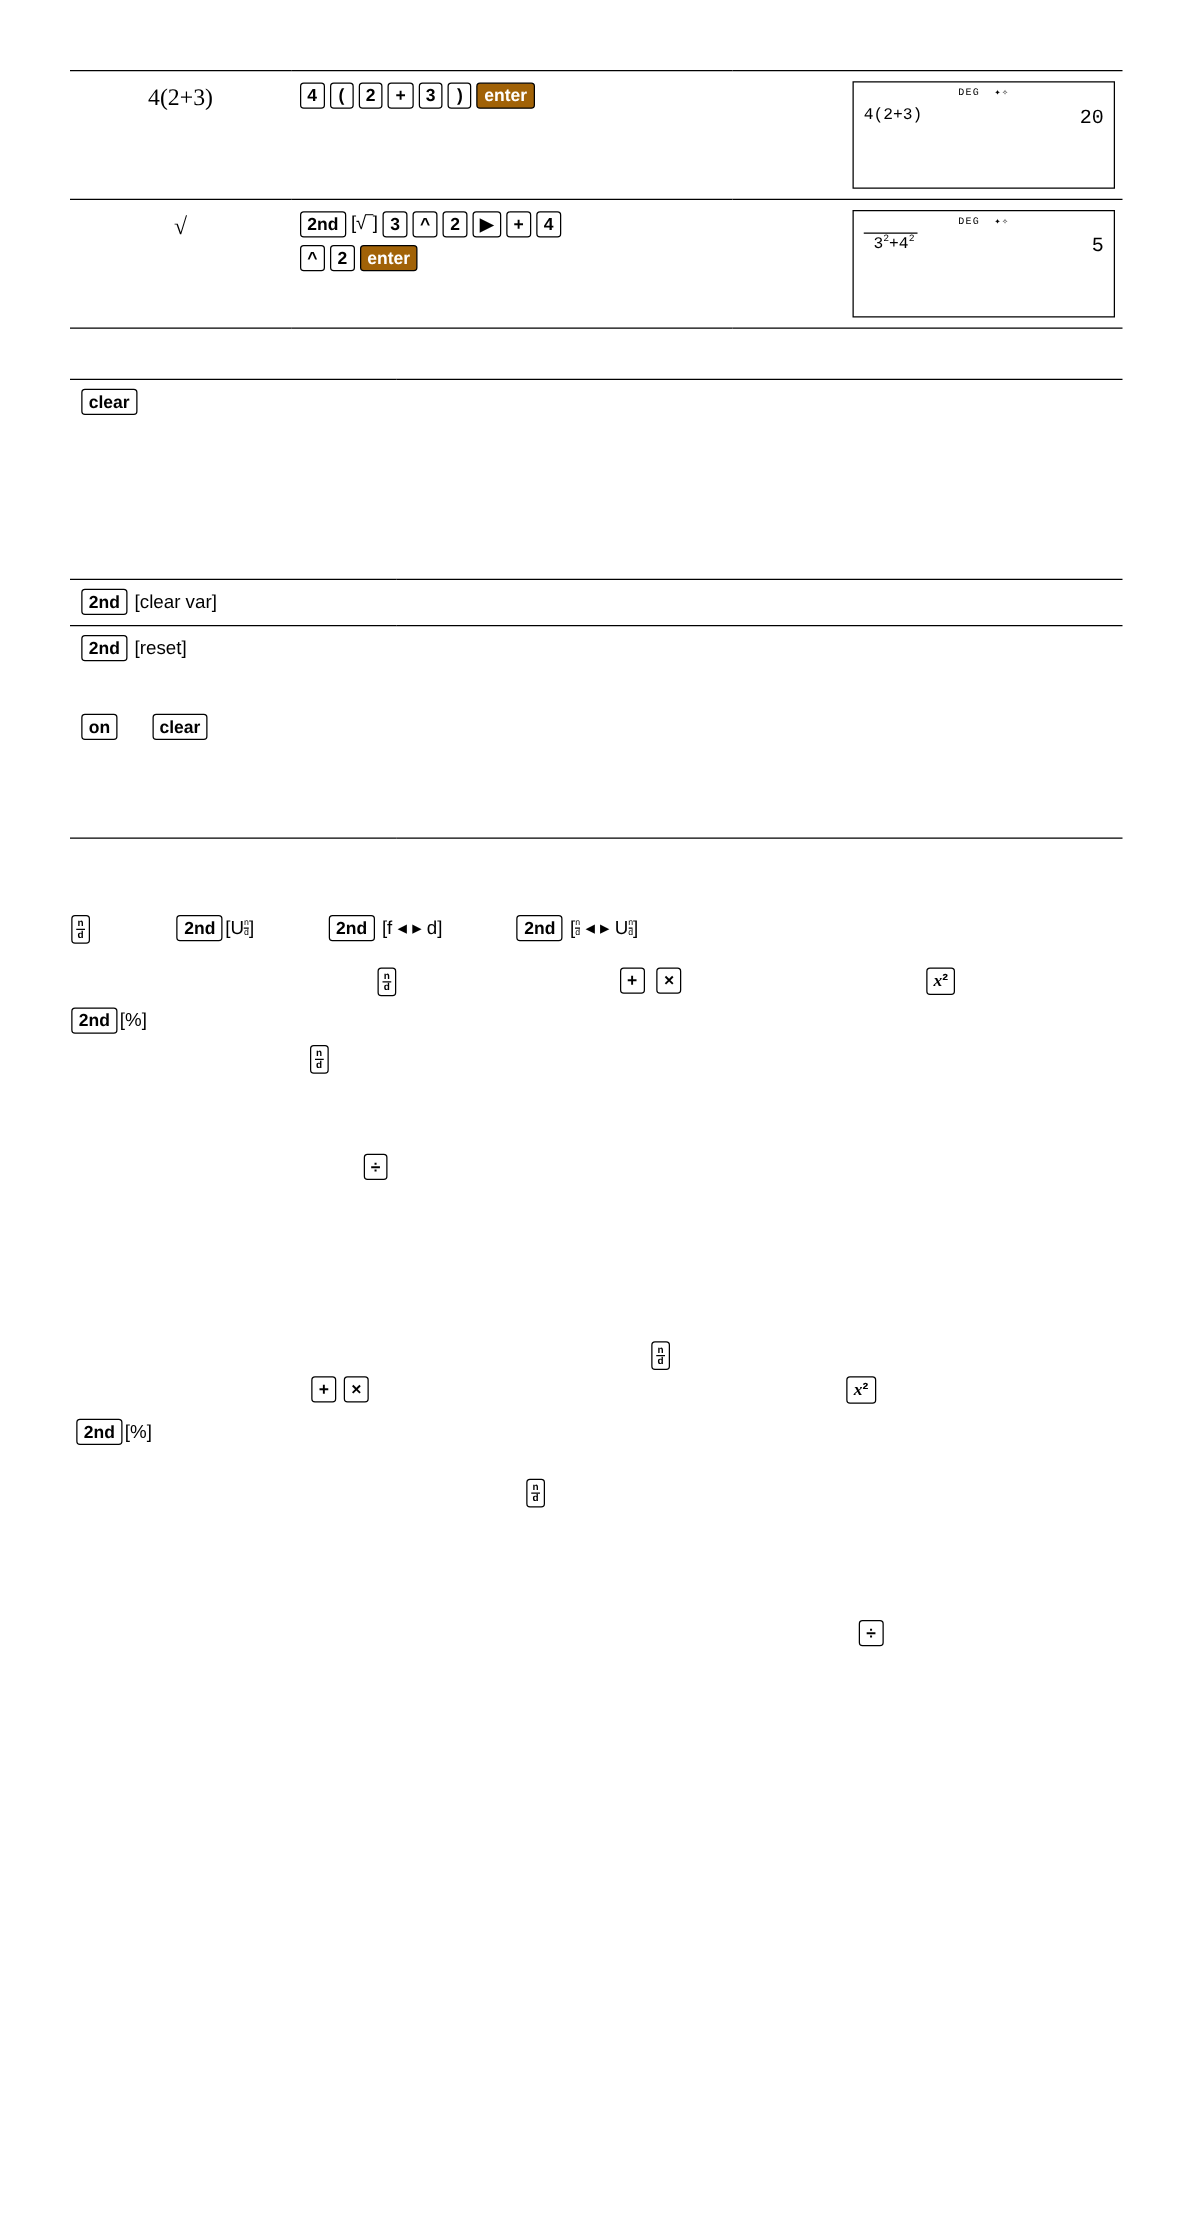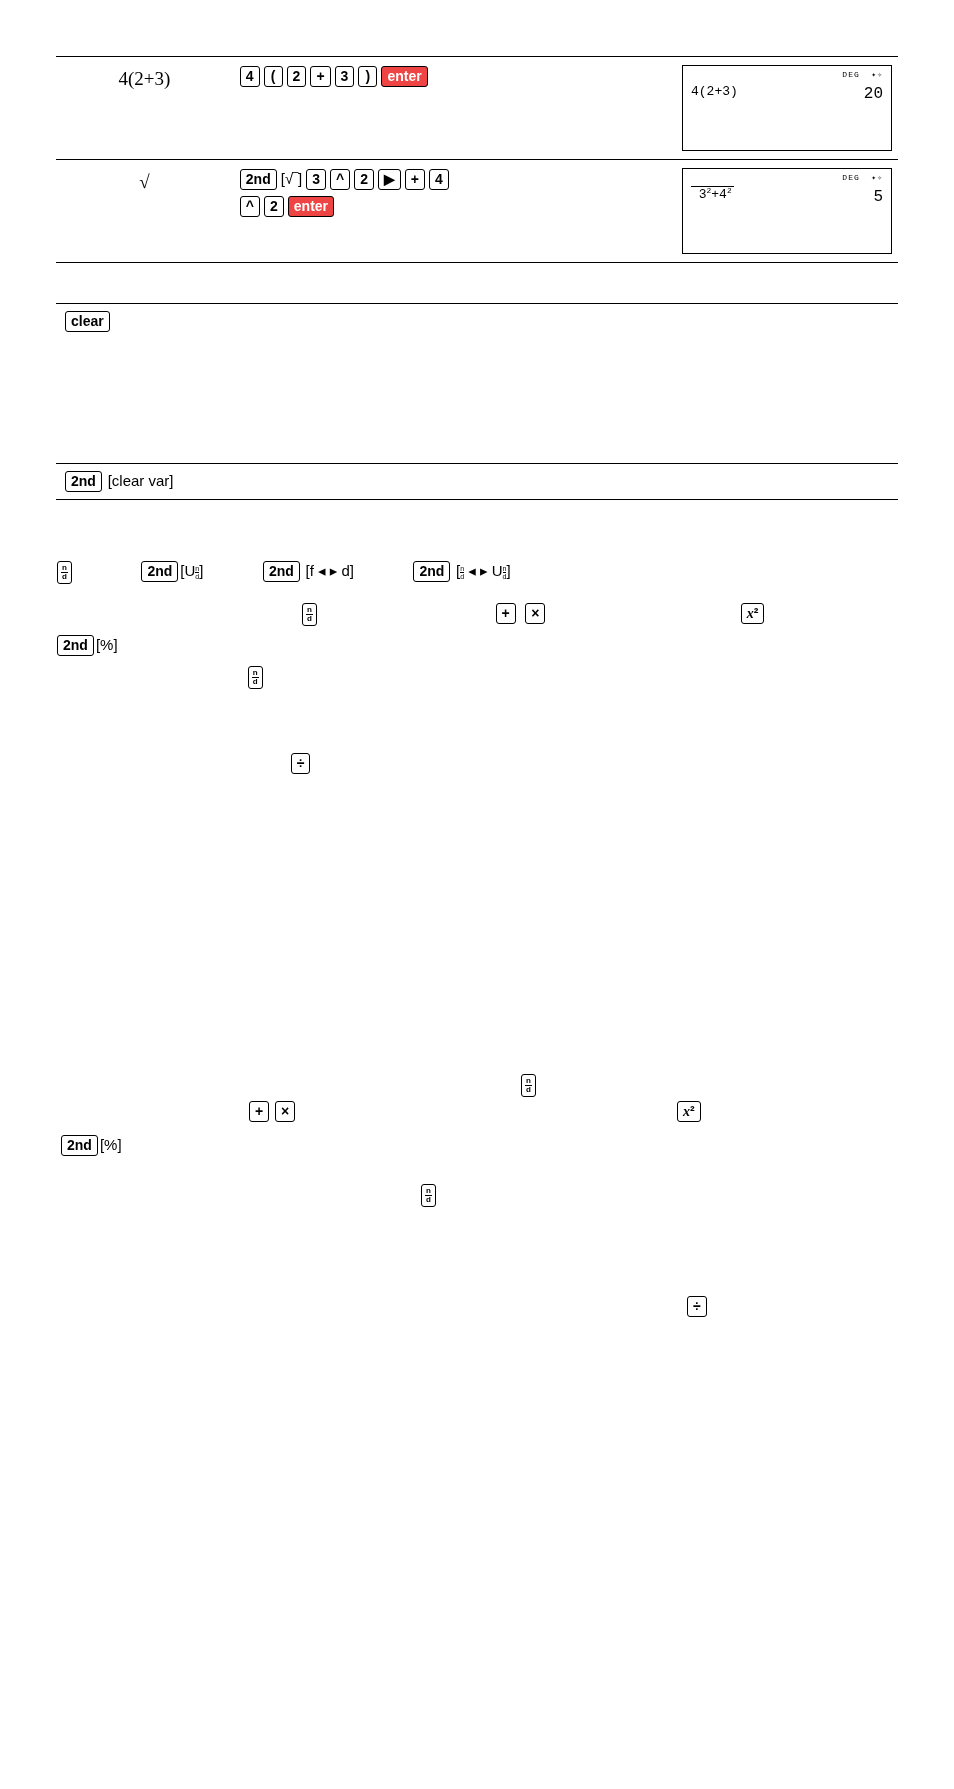--- a/index.html
+++ b/index.html
@@ -42,42 +42,42 @@
     padding: 0 5px;
     font-family: Arial, Helvetica, sans-serif;
     font-weight: 600;
     font-size: 14px;
     line-height: 19px;
     min-width: 19px;
     text-align: center;
     background: #fff;
     margin: 1px;
   }
-  .key.blk { background: #ef4444; color: #fff; border-color: #000; }
+  .key.blk { background: #a16207; color: #fff; border-color: #000; }
   .skey {
     display: inline-block;
     font-family: Arial, Helvetica, sans-serif;
     font-weight: 400;
     font-size: 15px;
     margin: 0 1px;
   }
   .skey::before { content: "["; }
   .skey::after  { content: "]"; }
   .arrow { font-family: Arial, sans-serif; }
   .disp {
     border: 1.5px solid #000;
     padding: 4px 8px 14px 8px;
     font-family: 'Courier New', monospace;
     font-size: 13px;
     position: relative;
     width: 210px;
     height: 86px;
     margin-left: auto;
   }
-  .disp-hdr { text-align: right; font-size: 8px; letter-spacing: 1px; color:#000; line-height: 9px; }
+  .disp-hdr { text-align: center; font-size: 8px; letter-spacing: 1px; color:#000; line-height: 9px; }
   .disp-in { position:absolute; left:8px; top:16px; font-size:13px; }
   .disp-out{ position:absolute; right:8px; top:16px; font-size:16px; }
   .rad { border-top: 1.5px solid #000; padding: 0 2px 0 0; margin-top: 16px; }
   .prose p { margin: 0 0 8px 0; }
   .nd {
     display: inline-flex; flex-direction: column; align-items:center;
     border: 1.5px solid #000; border-radius: 3px;
     font-family: Arial, sans-serif; font-size:8px; font-weight:700;
     line-height:8px; padding:2px 3px; vertical-align:middle; margin:0 1px;
     background:#fff;
@@ -154,20 +154,35 @@
     </td>
     <td class="c2" style="height:160px"></td>
   </tr>
   <tr>
     <td class="c1">
       <span class="key">2nd</span>
       <span class="skey">clear var</span>
     </td>
     <td class="c2"></td>
   </tr>
+  <tr>
+    <td class="c1">
+      <div>
+        <span class="key">2nd</span>
+        <span class="skey">reset</span>
+      </div>
+      <div style="height:40px"></div>
+      <div>
+        <span class="key">on</span>
+        <span class="gap"></span>
+        <span class="key">clear</span>
+      </div>
+    </td>
+    <td class="c2" style="height:170px"></td>
+  </tr>
 </tbody>
   </table>
 
 <div style="margin-top:60px">
   <span class="nd">
       <span>n</span>
       <span>d</span>
     </span>
   <span style="display:inline-block;width:60px"></span>
   <span class="key">2nd</span><span class="skey">U<span style="display:inline-flex;flex-direction:column;font-size:7px;line-height:7px;vertical-align:middle">

